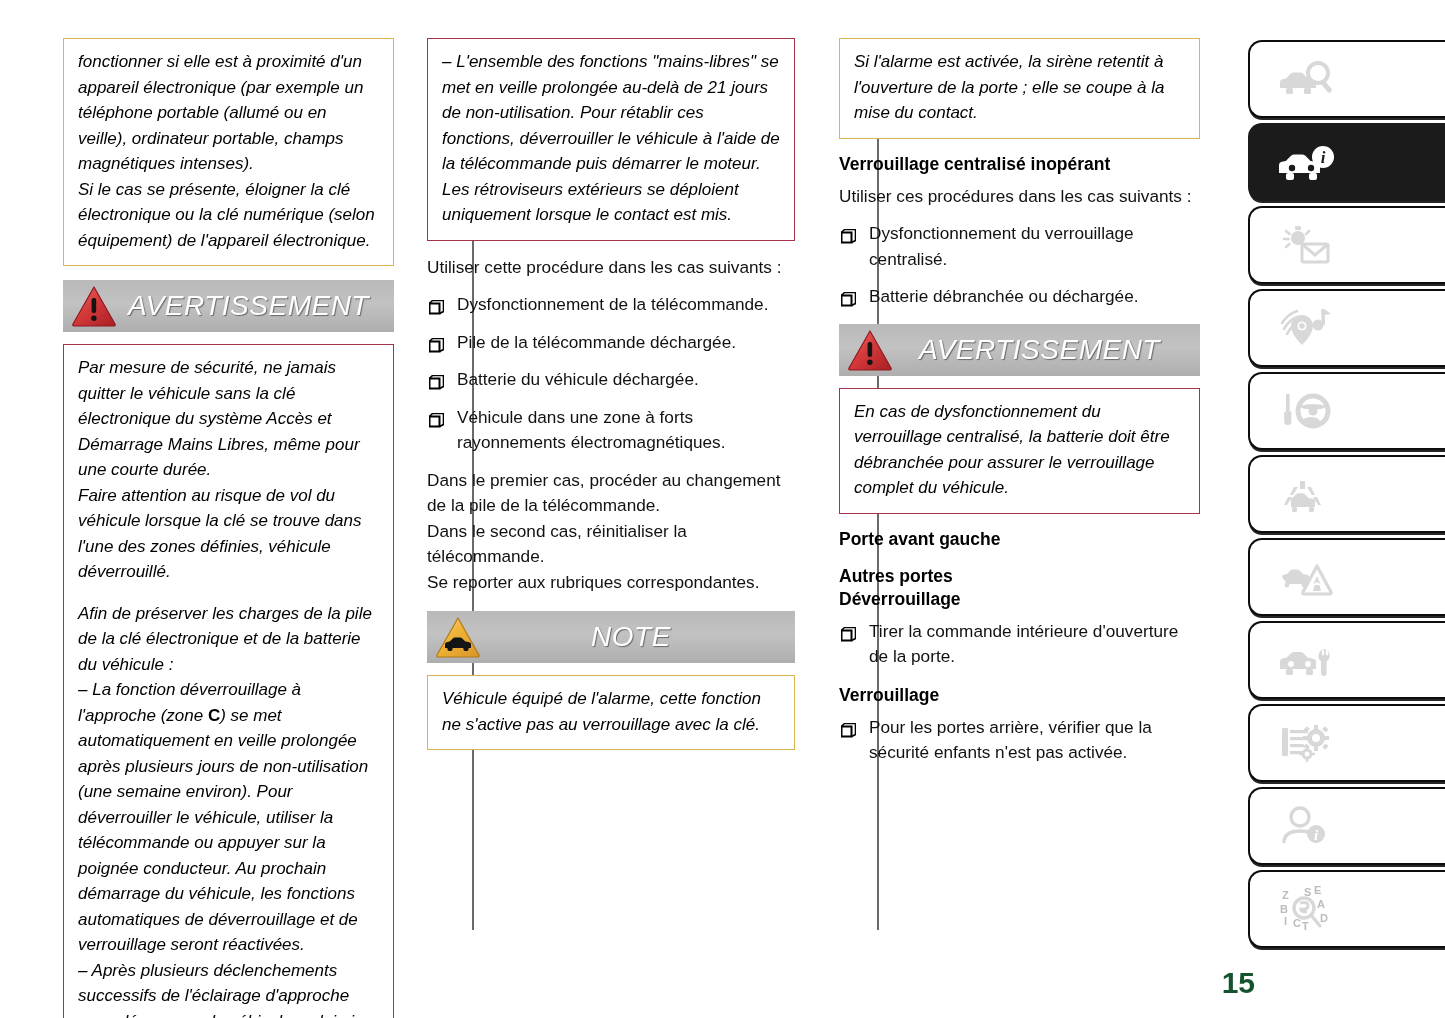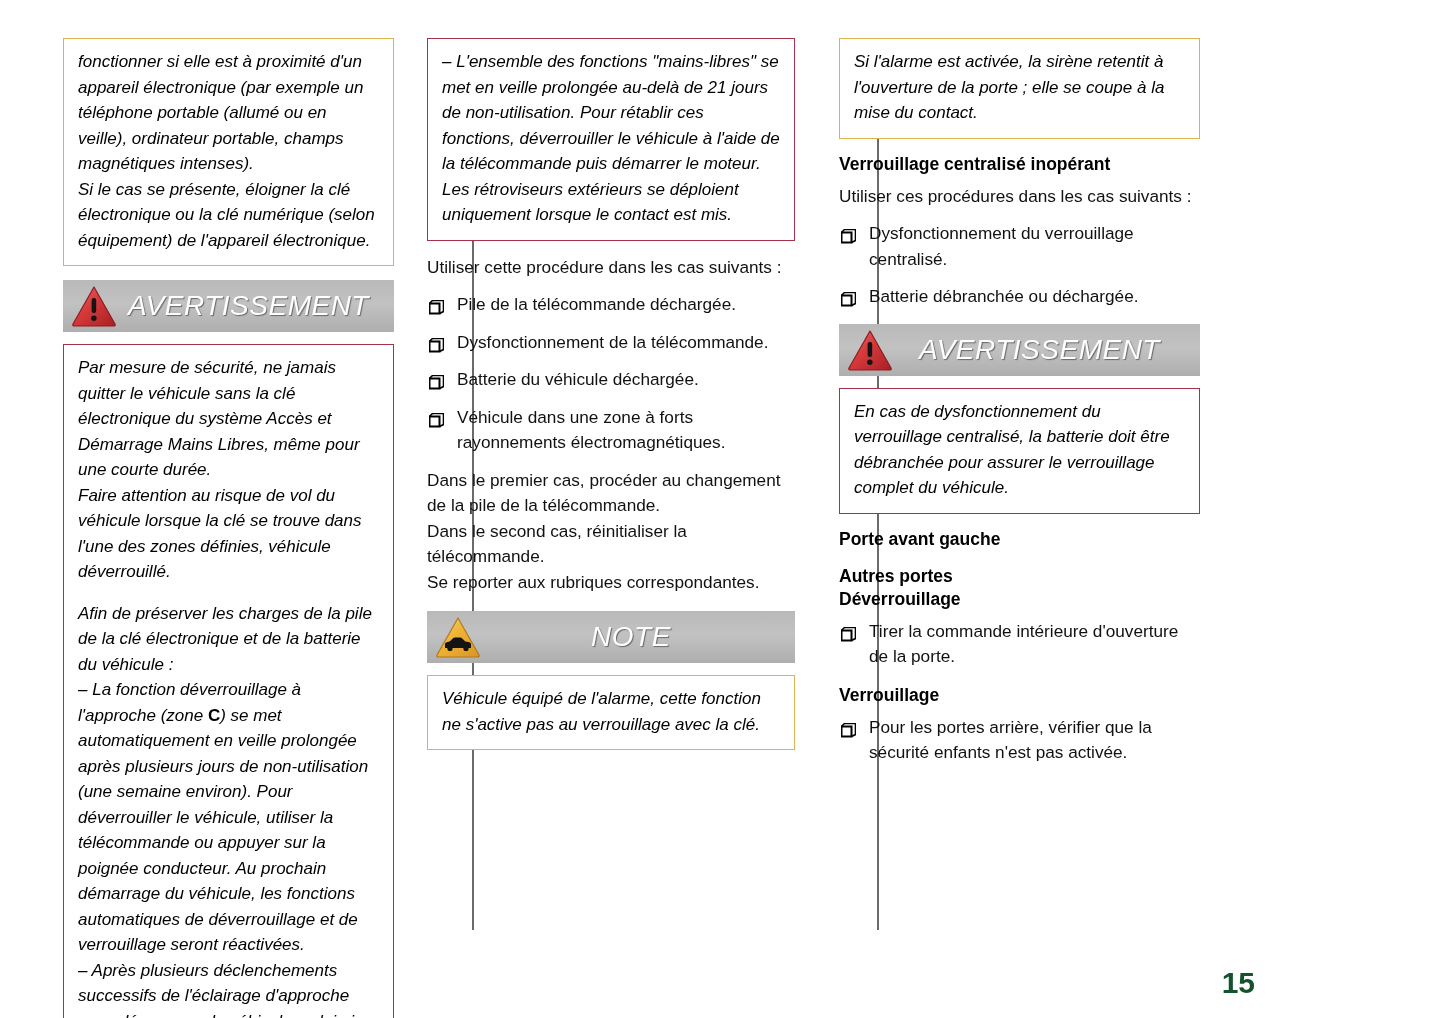--- a/index.html
+++ b/index.html
@@ -13,21 +13,21 @@
     font-family: "Liberation Sans", sans-serif;
     color: #000;
     overflow: hidden;
     position: relative;
   }
 
   .page {
     position: absolute;
     inset: 0;
     display: flex;
-    flex-direction: column;
+    flex-direction: row;
   }
 
   
   .columns {
     position: relative;
     width: 1240px;
     height: 1018px;
     padding: 0;
     box-sizing: border-box;
     display: flex;
@@ -248,30 +248,30 @@
       <p class="body-text">Utiliser cette procédure dans les cas suivants :</p>
 
       <ul class="sq-list">
         <li>
           <span class="sq">
             <svg width="15" height="15" viewBox="0 0 15 15">
               <path d="M0.5 3.5 h10 v10 h-10 z" fill="#fff" stroke="#000" stroke-width="2"></path>
               <path d="M0.5 3.5 L3.5 0.5 H14.5 V11.5 L10.5 13.5" fill="none" stroke="#000" stroke-width="1.6"></path>
             </svg>
           </span>
+          <span>Dysfonctionnement de la télécommande.</span>
+        </li>
+        <li>
+          <span class="sq">
+            <svg width="15" height="15" viewBox="0 0 15 15">
+              <path d="M0.5 3.5 h10 v10 h-10 z" fill="#fff" stroke="#000" stroke-width="2"></path>
+              <path d="M0.5 3.5 L3.5 0.5 H14.5 V11.5 L10.5 13.5" fill="none" stroke="#000" stroke-width="1.6"></path>
+            </svg>
+          </span>
           <span>Pile de la télécommande déchargée.</span>
-        </li>
-        <li>
-          <span class="sq">
-            <svg width="15" height="15" viewBox="0 0 15 15">
-              <path d="M0.5 3.5 h10 v10 h-10 z" fill="#fff" stroke="#000" stroke-width="2"></path>
-              <path d="M0.5 3.5 L3.5 0.5 H14.5 V11.5 L10.5 13.5" fill="none" stroke="#000" stroke-width="1.6"></path>
-            </svg>
-          </span>
-          <span>Dysfonctionnement de la télécommande.</span>
         </li>
         <li>
           <span class="sq">
             <svg width="15" height="15" viewBox="0 0 15 15">
               <path d="M0.5 3.5 h10 v10 h-10 z" fill="#fff" stroke="#000" stroke-width="2"></path>
               <path d="M0.5 3.5 L3.5 0.5 H14.5 V11.5 L10.5 13.5" fill="none" stroke="#000" stroke-width="1.6"></path>
             </svg>
           </span>
           <span>Batterie du véhicule déchargée.</span>
         </li>

